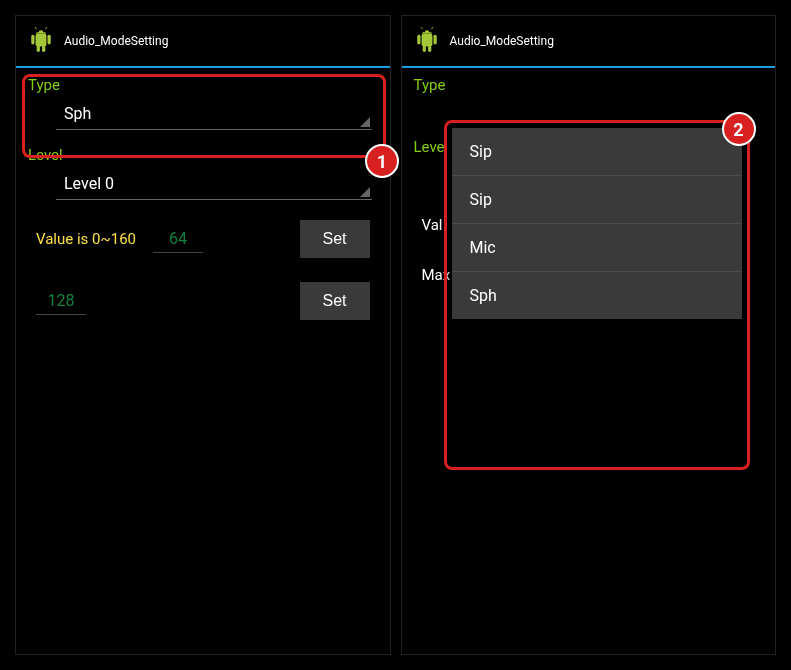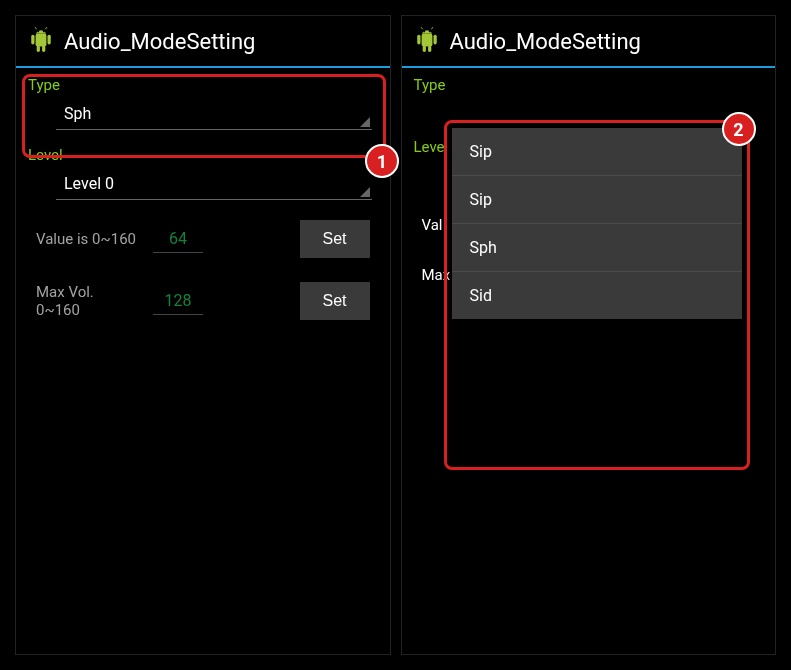--- a/index.html
+++ b/index.html
@@ -25,21 +25,21 @@
       padding: 10px 12px;
       border-bottom: 2px solid #1a9dde;
     }
     .app-icon {
       width: 26px;
       height: 30px;
       margin-right: 10px;
     }
     .app-title {
       color: #fff;
-      font-size: 22px;
+      font-size: 12px;
     }
     .content {
       padding: 0;
     }
     .field-label {
       color: #84cc16;
       font-size: 15px;
       padding: 8px 12px 4px;
     }
     .spinner {
@@ -61,21 +61,21 @@
       border-width: 0 0 10px 10px;
       border-color: transparent transparent #666 transparent;
     }
     .input-row {
       display: flex;
       align-items: center;
       padding: 12px 20px;
       gap: 12px;
     }
     .input-label {
-      color: #a3a3a3;
+      color: #fde047;
       font-size: 15px;
       width: 105px;
     }
     .input-field {
       color: #15803d;
       font-size: 16px;
       border: none;
       border-bottom: 1px solid #444;
       background: transparent;
       text-align: center;
@@ -159,21 +159,20 @@
     <div class="field-label">Level</div>
     <div class="spinner">Level 0</div>
 
     <div class="input-row">
       <span class="input-label">Value is 0~160</span>
       <span class="input-field">64</span>
       <button class="set-btn">Set</button>
     </div>
 
     <div class="input-row">
-      <span class="input-label">Max Vol. 0~160</span>
       <span class="input-field">128</span>
       <button class="set-btn">Set</button>
     </div>
   </div>
 
   <div class="highlight-box" style="top:58px; left:6px; width:364px; height:84px;"></div>
   <div class="badge" style="top:128px; left:349px;">1</div>
 </div>
 
 <div class="phone">
@@ -199,19 +198,19 @@
     <div style="height:40px"></div>
     <div class="field-label" style="padding-top:0">Leve</div>
     <div style="height:40px"></div>
     <div class="input-label-2">Val</div>
     <div class="input-label-2">Max</div>
   </div>
 
   <div class="dropdown" style="top:112px; left:50px; width:290px;">
     <div class="dropdown-item" style="background:#3a3a3a;">Sip</div>
     <div class="dropdown-item">Sip</div>
+    <div class="dropdown-item">Mic</div>
     <div class="dropdown-item">Sph</div>
-    <div class="dropdown-item">Sid</div>
   </div>
 
   <div class="highlight-box" style="top:104px; left:42px; width:306px; height:350px;"></div>
   <div class="badge" style="top:96px; left:320px;">2</div>
 </div>
 
 </body></html>

